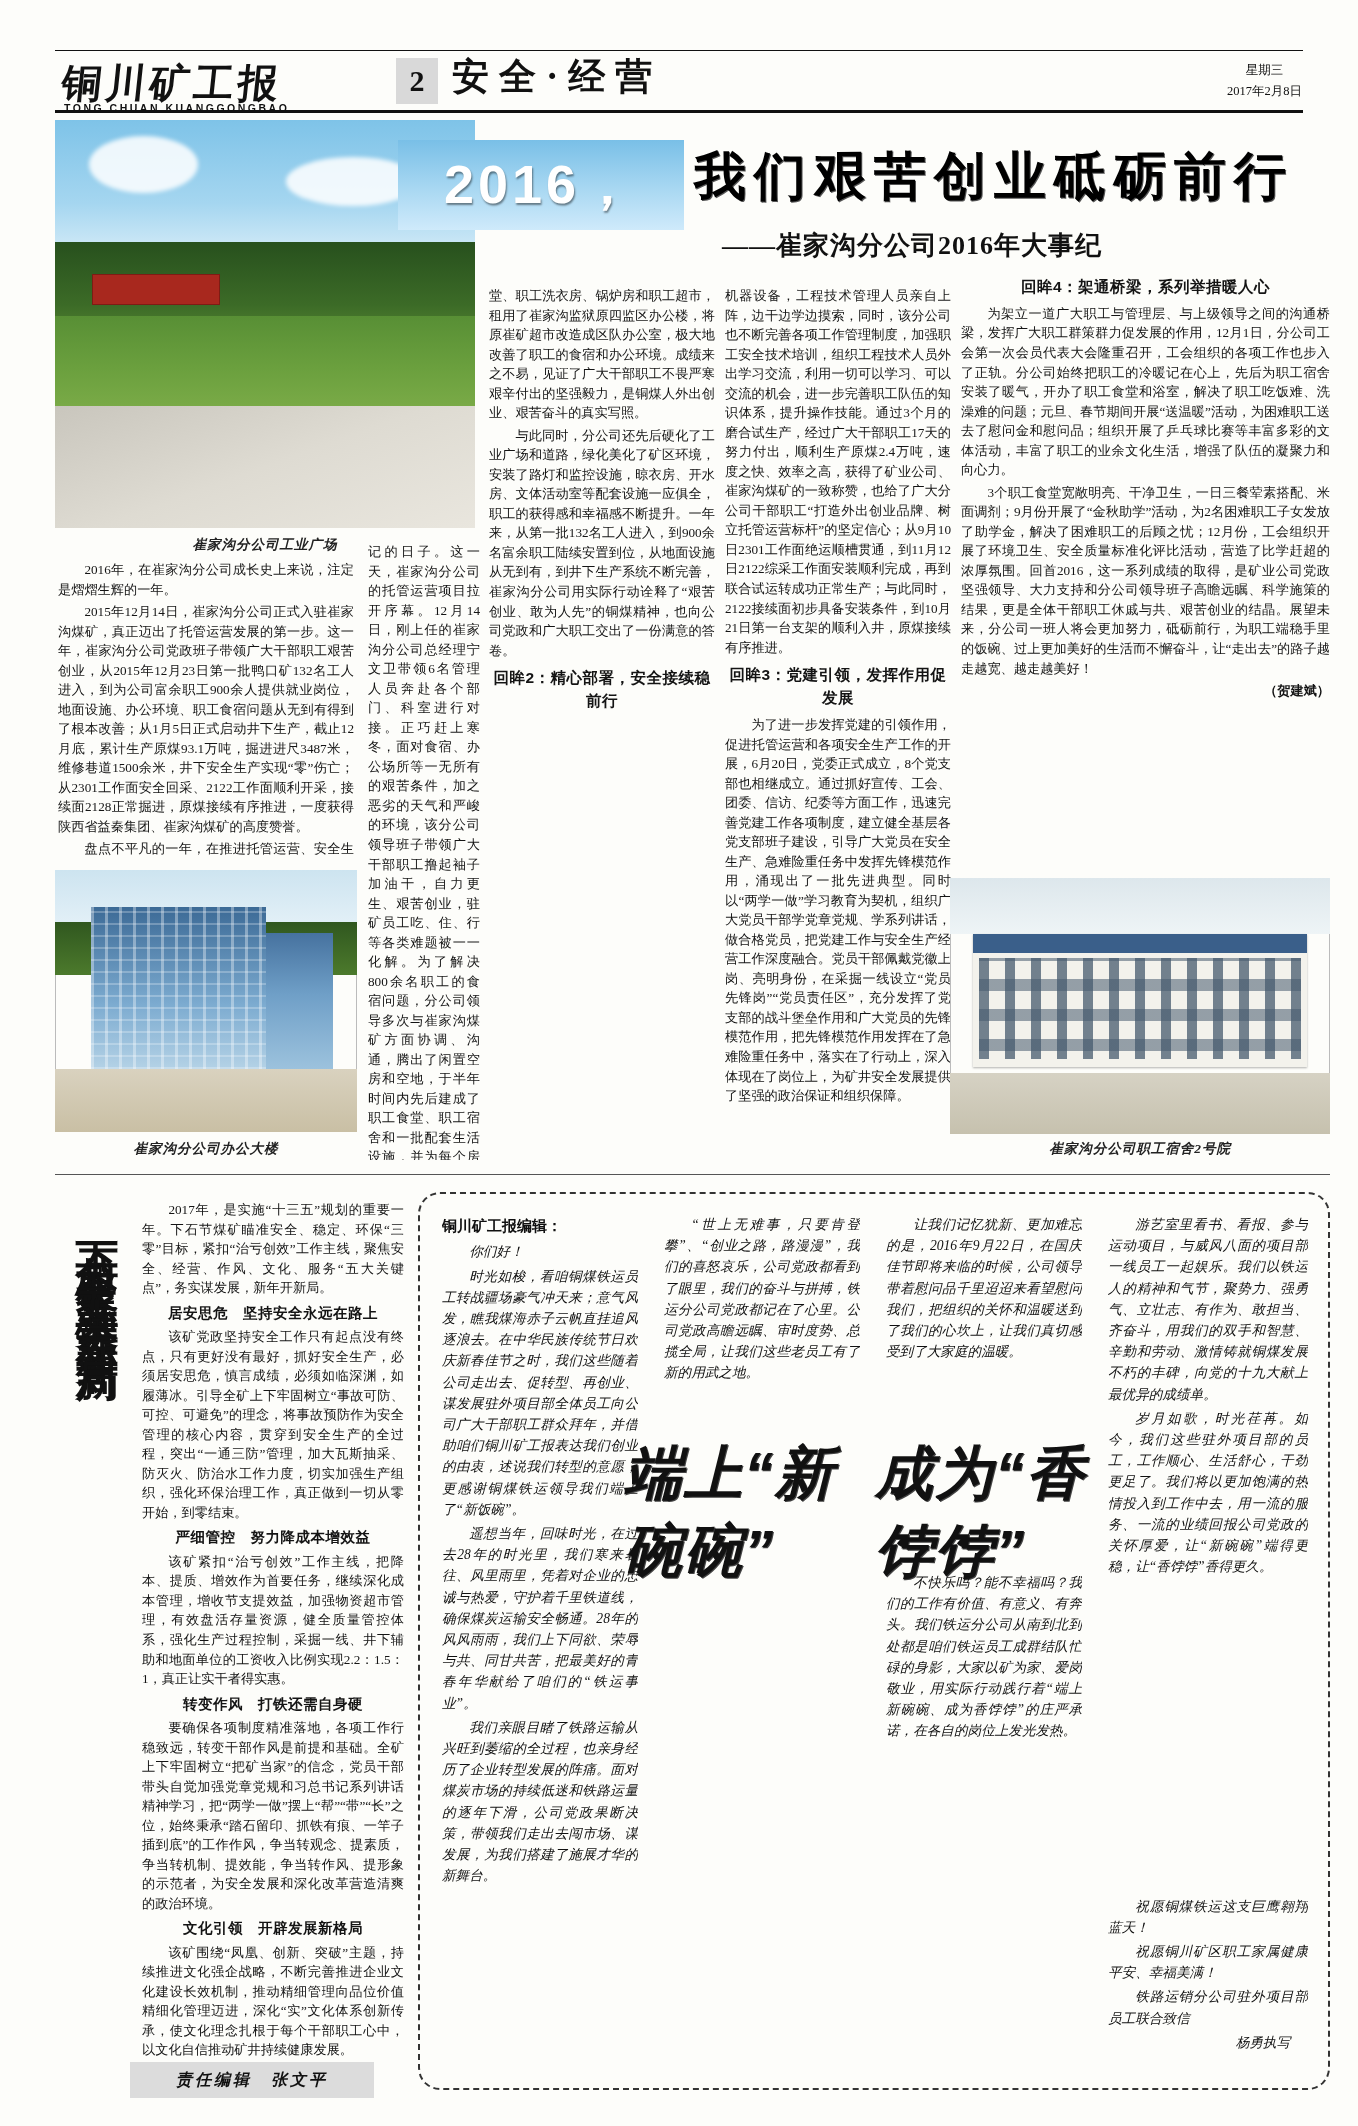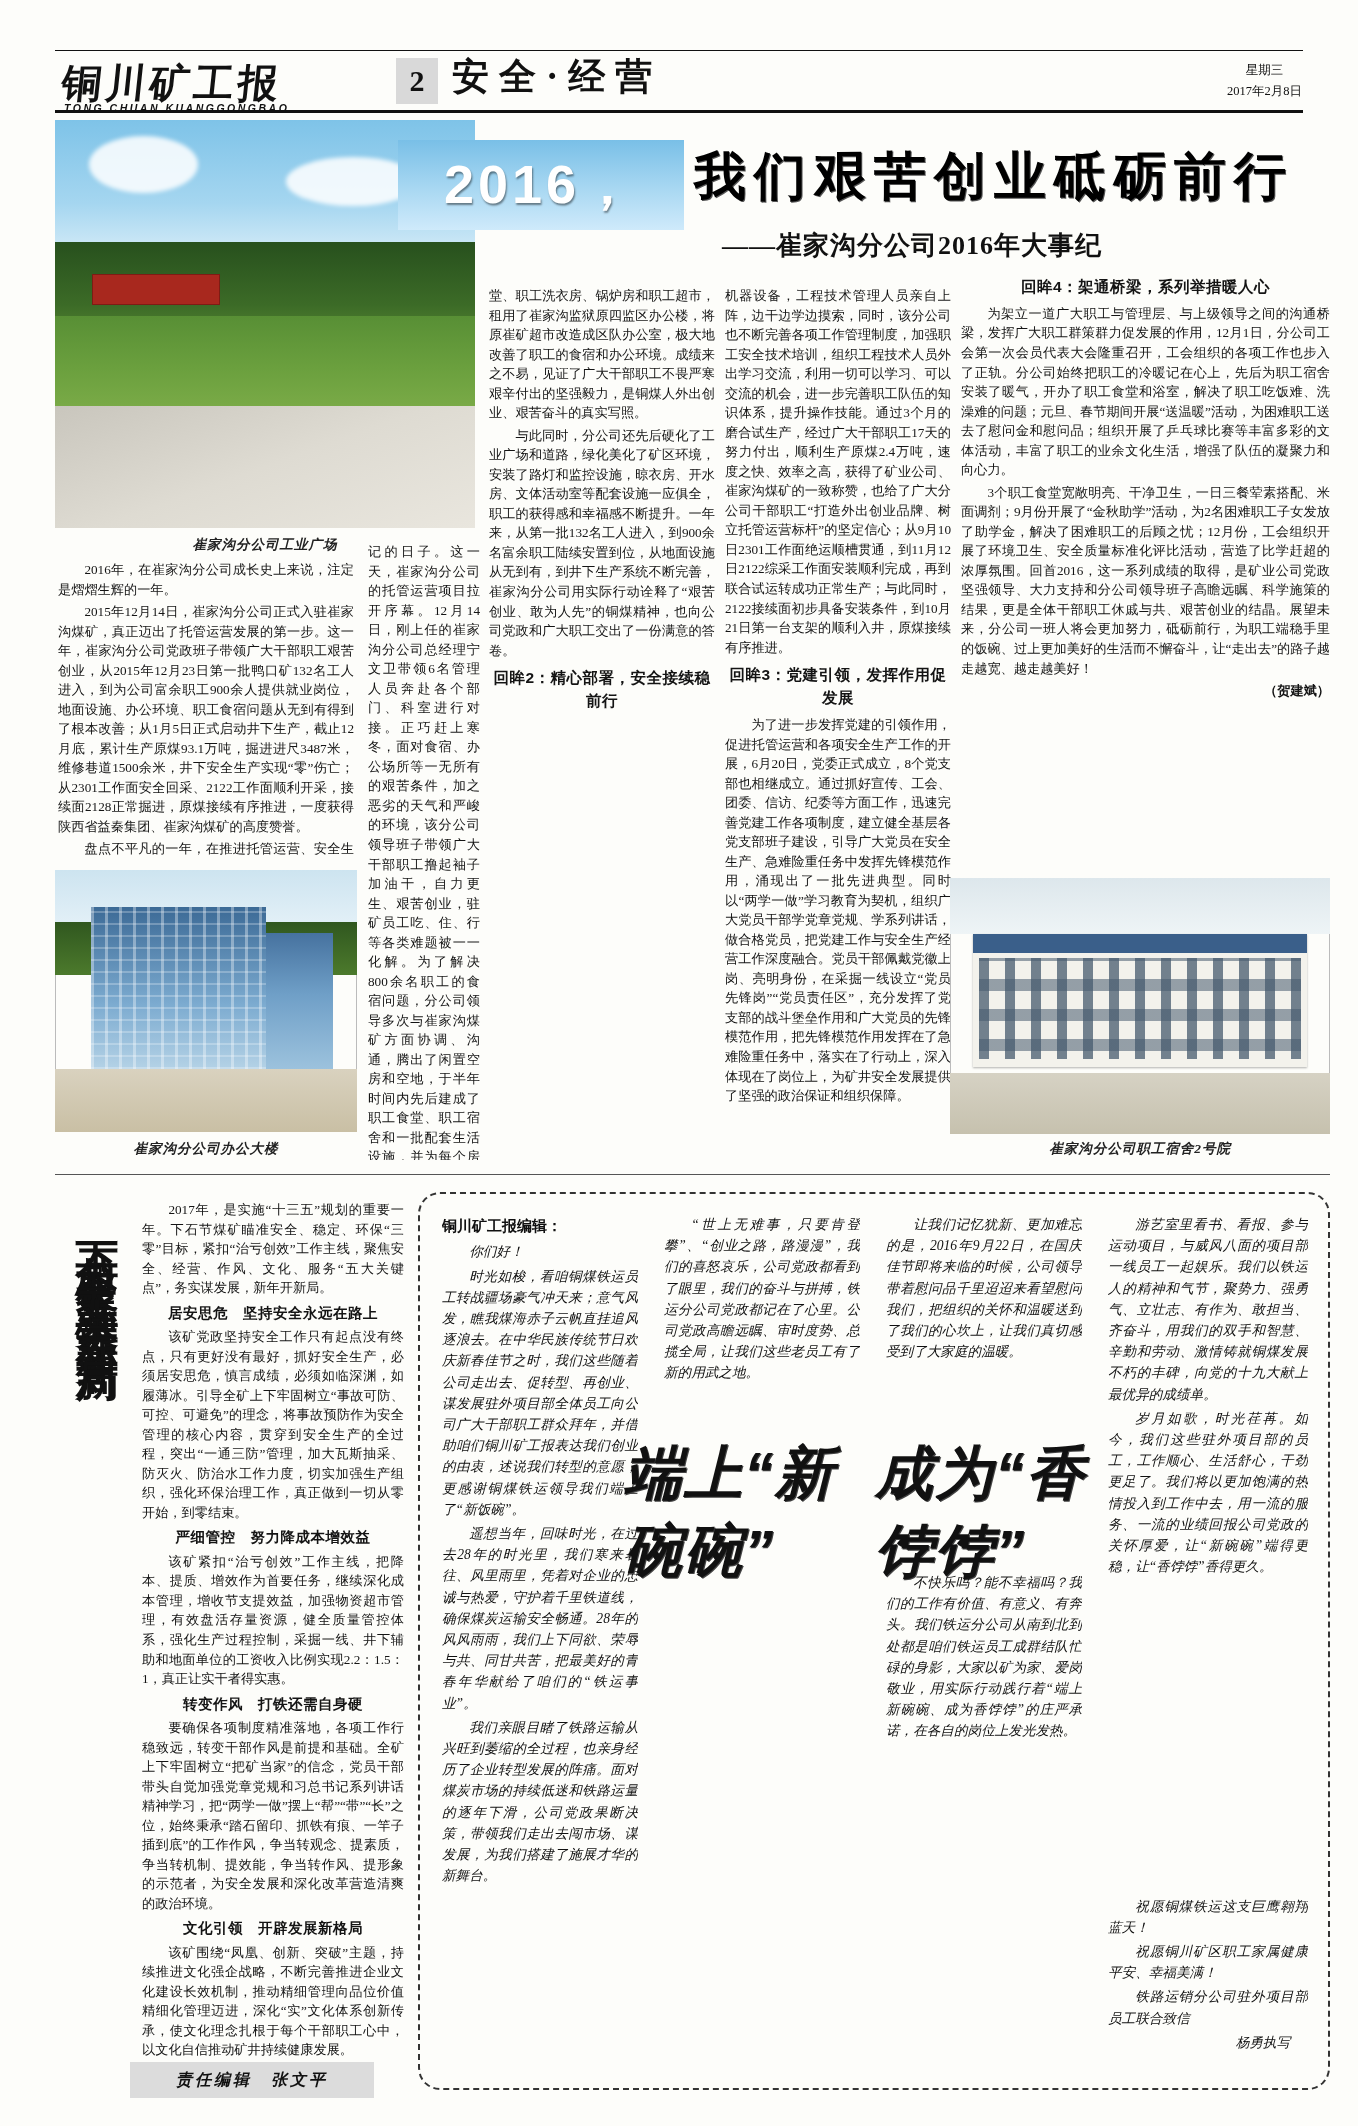--- a/index.html
+++ b/index.html
@@ -8,21 +8,21 @@
     position: relative; width: 1358px; height: 2126px;
     margin: 0 auto; background: #fdfdfa; color:#111;
     font-family: "Liberation Serif", serif; overflow: hidden;
   }
   .rule { position:absolute; background:#111; }
   
   .masthead-cn { position:absolute; left:62px; top:56px; width:250px;
     font-family:"Liberation Serif", serif; font-weight:900; font-size:40px;
     letter-spacing:4px; transform:skewX(-6deg); }
   .masthead-en { position:absolute; left:64px; top:102px; font-family:"Liberation Sans",sans-serif;
-    font-size:10.5px; font-weight:bold; letter-spacing:2.5px;font-style:italic; }
+    font-size:10.5px; font-weight:bold; letter-spacing:2.5px; }
   .pagenum { position:absolute; left:396px; top:58px; width:42px; height:46px;
     background:#d9d9d9; text-align:center; line-height:46px;
     font-family:"Liberation Serif",serif; font-size:30px; font-weight:bold; }
   .section-name { position:absolute; left:452px; top:52px; font-size:37px; font-weight:900;
     font-family:"Liberation Serif",serif; letter-spacing:10px; }
   .dateblock { position:absolute; right:56px; top:60px; text-align:center; font-size:12.5px; line-height:1.7; }
   
   .hl-pre { position:absolute; left:398px; top:140px; width:286px; height:90px;
     background: linear-gradient(180deg,#79bfe7 0%,#a9d8f2 55%,#cfeafb 100%);
     color:#fff; font-family:"Liberation Sans",sans-serif; font-weight:900;

